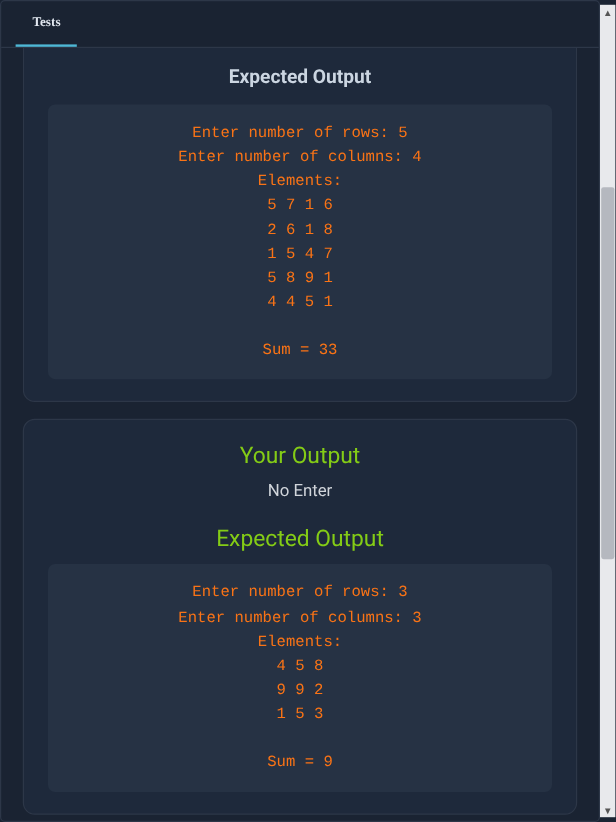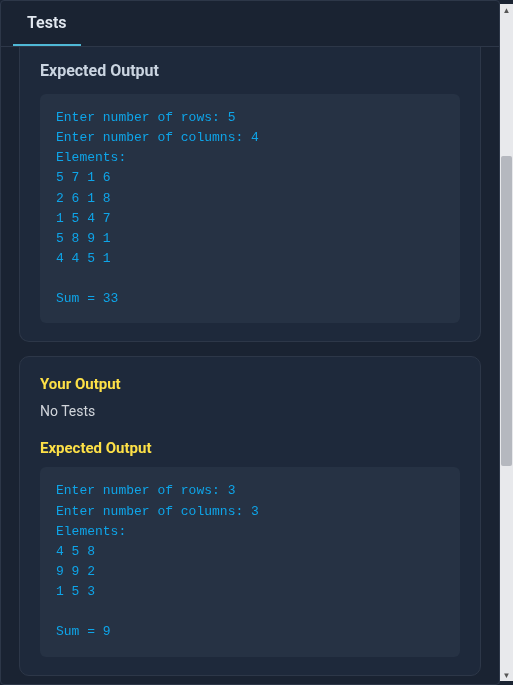--- a/index.html
+++ b/index.html
@@ -21,63 +21,65 @@
     flex-direction: column;
   }
   .tabs {
     display: flex;
     border-bottom: 1px solid #2d3748;
     padding: 0 12px;
     flex-shrink: 0;
   }
   .tab {
     padding: 12px 14px;
-    font-size: 16px;
+    font-size: 11px;
     font-weight: 600;
     color: #9aa4b2;
     cursor: pointer;
     border-bottom: 2px solid transparent;
+    font-family: Liberation Serif, serif;
   }
   .tab.active {
     color: #e2e8f0;
     border-bottom-color: #4fb8d6;
   }
   .content {
     flex: 1;
     overflow: hidden;
     padding: 0 18px 18px 18px;
+    text-align: center;
   }
   .card {
     border: 1px solid #2d3748;
     border-radius: 10px;
     padding: 18px 20px;
     margin-top: 14px;
     background: #1e293b;
   }
   .card.first { margin-top: 0; border-top-left-radius: 0; border-top-right-radius: 0; border-top: none; padding-top: 14px;}
   .section-title {
     font-size: 16px;
     font-weight: 700;
     color: #cbd5e1;
     margin-bottom: 14px;
   }
   .sub-title {
-    font-size: 15px;
-    font-weight: 700;
-    color: #fde047;
+    font-size: 19px;
+    font-weight: 400;
+    color: #84cc16;
     margin-bottom: 10px;
   }
   .code-block {
     background: #263244;
     border-radius: 6px;
     padding: 14px 16px;
     font-family: "SFMono-Regular", Consolas, "Liberation Mono", Menlo, monospace;
     font-size: 13px;
     line-height: 1.55;
-    color: #0ea5e9;
+    color: #f97316;
     white-space: pre;
   }
   .tc-header {
     display: flex;
     align-items: center;
     cursor: pointer;
     margin-bottom: 18px;
   }
   .tc-status {
     width: 14px; height: 14px;
@@ -148,21 +150,21 @@
 1 5 4 7
 5 8 9 1
 4 4 5 1
 
 Sum = 33</div>
     </div>
 
     <div class="card">
 
       <div class="sub-title">Your Output</div>
-      <div class="no-output">No Tests</div>
+      <div class="no-output">No Enter</div>
 
       <div class="sub-title">Expected Output</div>
       <div class="code-block">Enter number of rows: 3
 Enter number of columns: 3
 Elements:
 4 5 8
 9 9 2
 1 5 3
 
 Sum = 9</div>

